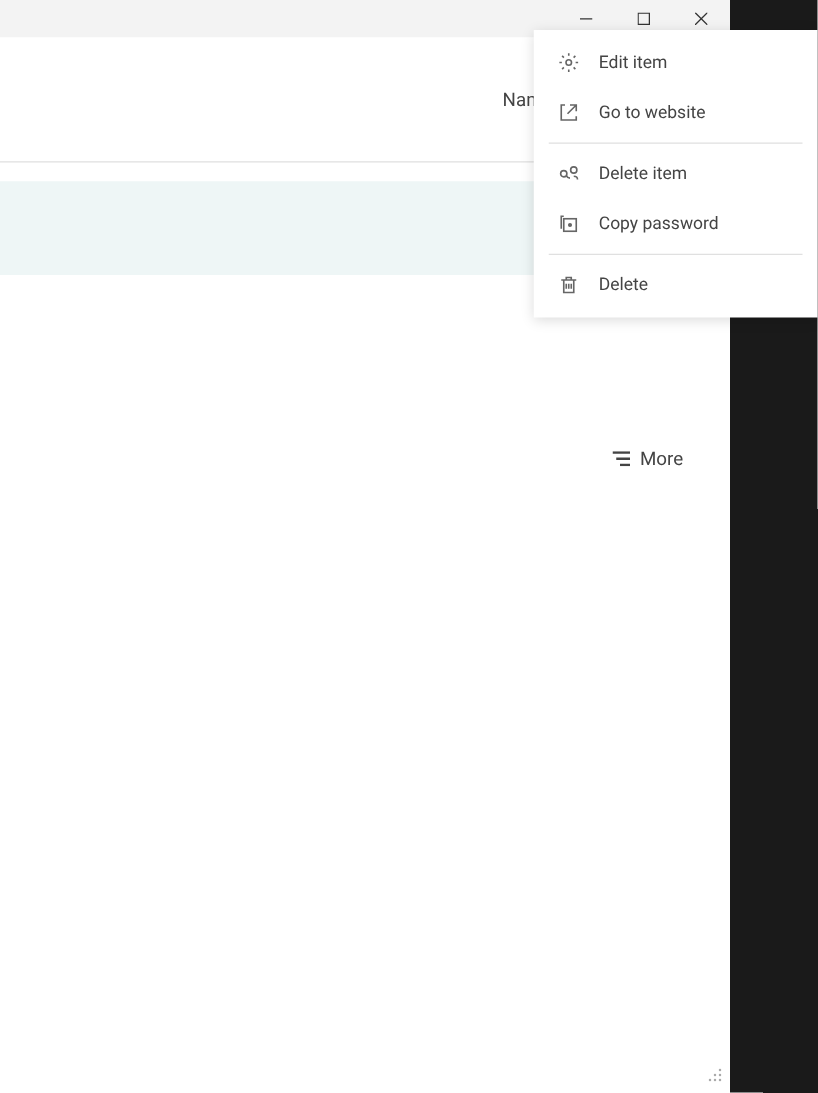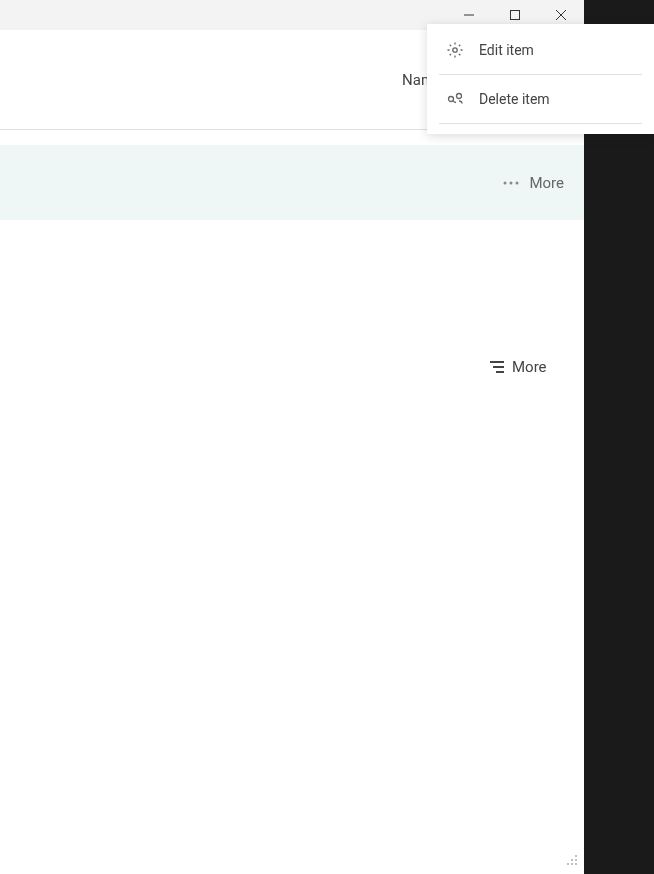--- a/index.html
+++ b/index.html
@@ -211,32 +211,58 @@
 <div class="context-menu">
   <div class="menu-item">
     <span class="menu-icon">
       <svg width="18" height="18" viewBox="0 0 18 18" fill="none" stroke="currentColor" stroke-width="1.3">
           <circle cx="9" cy="9" r="2.2"></circle>
           <path d="M9 1.5v2M9 14.5v2M3.7 3.7l1.4 1.4M12.9 12.9l1.4 1.4M1.5 9h2M14.5 9h2M3.7 14.3l1.4-1.4M12.9 5.1l1.4-1.4"></path>
         </svg>
     </span>
     <span>Edit item</span>
   </div>
+  <div class="menu-item">
+    <span class="menu-icon">
+      <svg width="18" height="18" viewBox="0 0 18 18" fill="none" stroke="currentColor" stroke-width="1.3">
+          <path d="M6 3H3v12h12v-3M10 3h5v5M15 3L8 10"></path>
+        </svg>
+    </span>
+    <span>Go to website</span>
+  </div>
   <div class="menu-divider"></div>
   <div class="menu-item">
     <span class="menu-icon">
       <svg width="18" height="18" viewBox="0 0 18 18" fill="none" stroke="currentColor" stroke-width="1.3">
           <circle cx="5" cy="9" r="2.5"></circle>
           <circle cx="13" cy="6" r="2.5"></circle>
           <path d="M13 11c1.8 0 3 1 3 2.5M7 10.5c.5 1 1.5 2 3 2"></path>
         </svg>
     </span>
     <span>Delete item</span>
   </div>
+  <div class="menu-item">
+    <span class="menu-icon">
+      <svg width="18" height="18" viewBox="0 0 18 18" fill="none" stroke="currentColor" stroke-width="1.3">
+          <rect x="5" y="5" width="10" height="10"></rect>
+          <path d="M5 3h-2v10"></path>
+          <circle cx="10" cy="10" r="1" fill="currentColor"></circle>
+        </svg>
+    </span>
+    <span>Copy password</span>
+  </div>
   <div class="menu-divider"></div>
+  <div class="menu-item">
+    <span class="menu-icon">
+      <svg width="18" height="18" viewBox="0 0 18 18" fill="none" stroke="currentColor" stroke-width="1.3">
+          <path d="M3 5h12M5 5v10h8V5M7 8v4M9 8v4M11 8v4M7 5V3h4v2"></path>
+        </svg>
+    </span>
+    <span>Delete</span>
+  </div>
 </div>
 
 <div class="more-link">
   <span>
     <svg width="14" height="12" viewBox="0 0 14 12" fill="#444">
         <rect x="0" y="0" width="14" height="2"></rect>
         <rect x="3" y="5" width="11" height="2"></rect>
         <rect x="6" y="10" width="8" height="2"></rect>
       </svg>
   </span>

